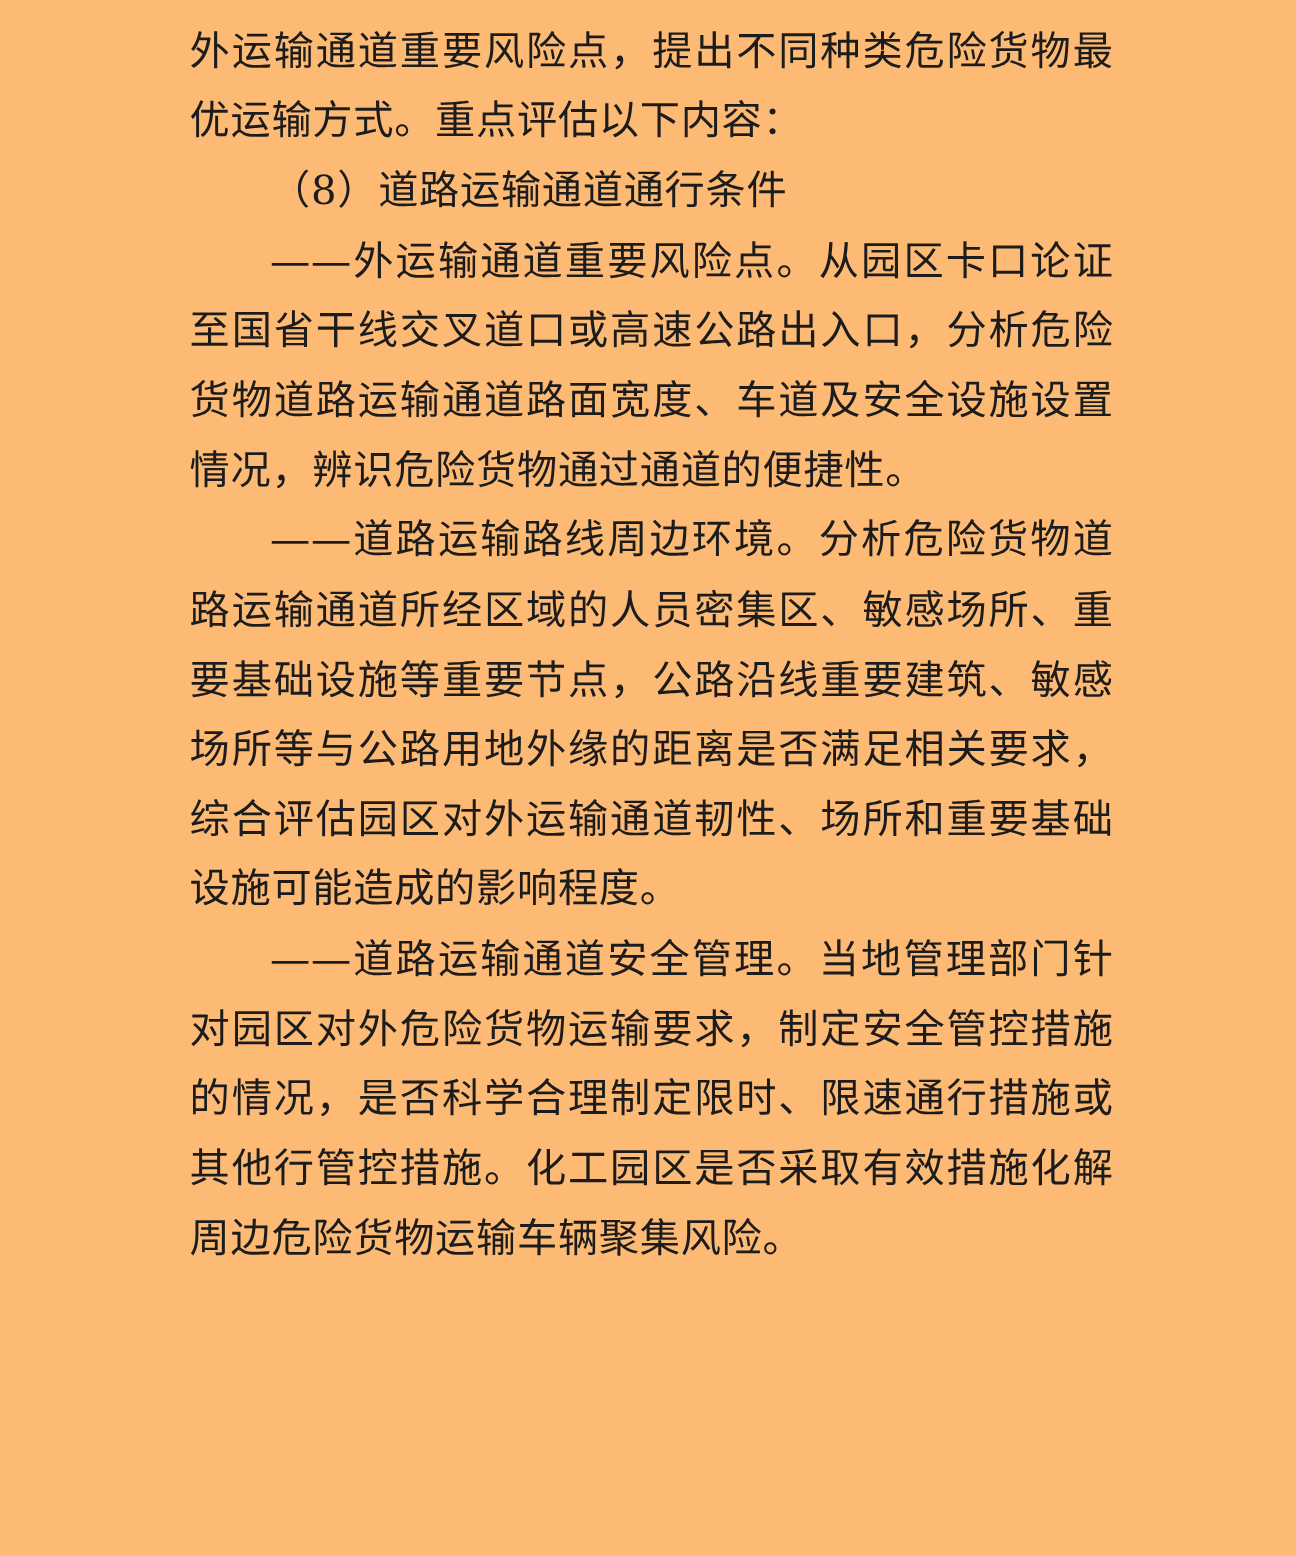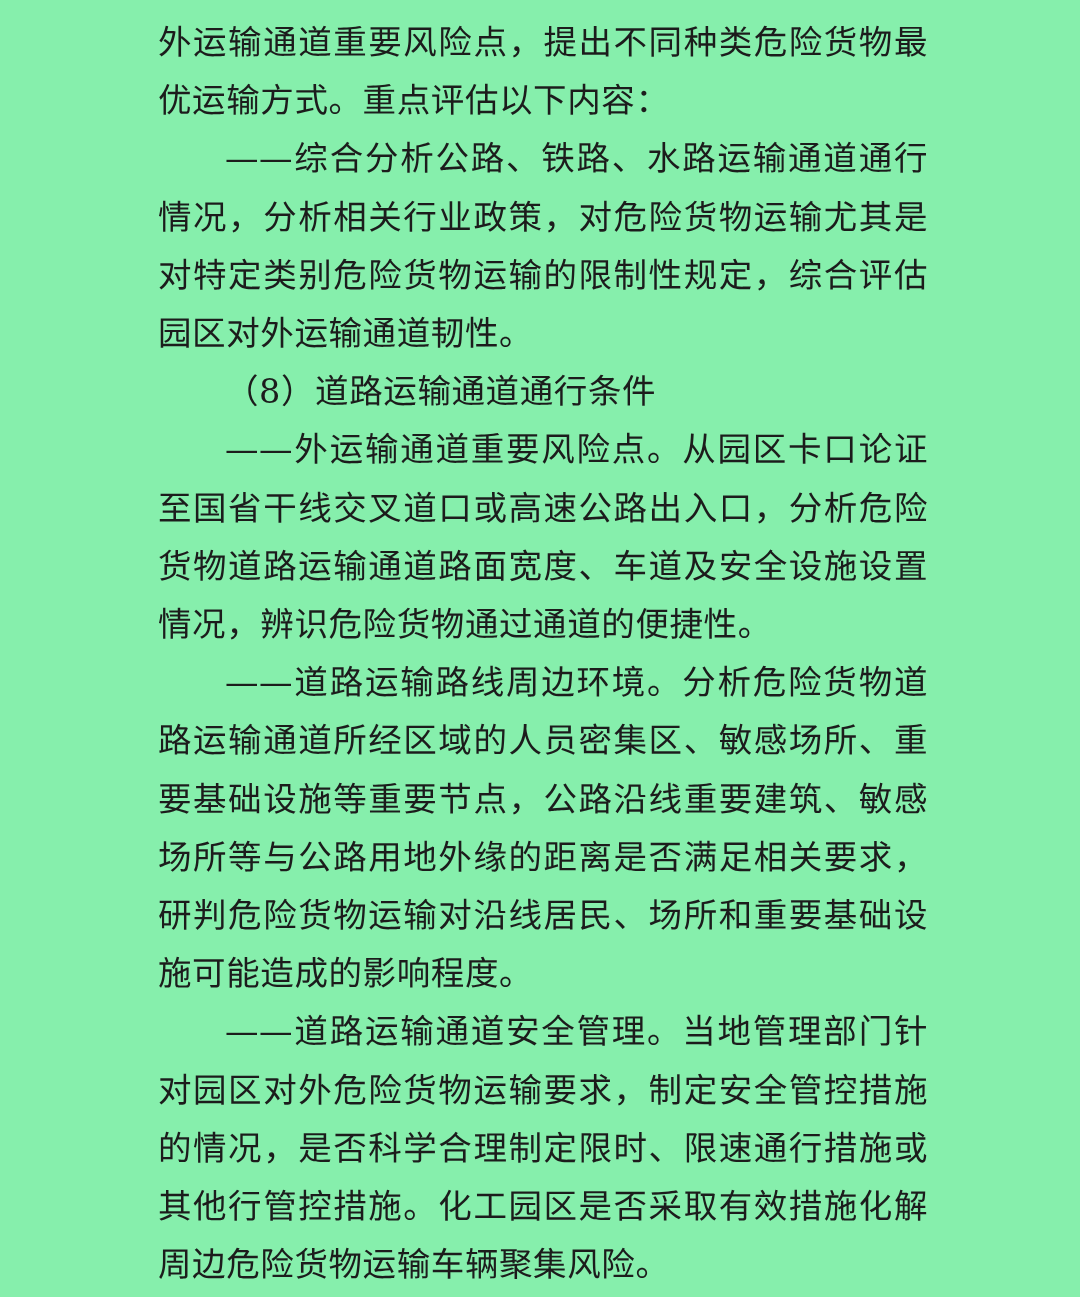--- a/index.html
+++ b/index.html
@@ -12,21 +12,21 @@
     width: 1080px;
     height: 1297px;
     overflow: hidden;
     font-family: "DejaVu Serif", "Liberation Serif", serif;
     color: #1a1a1a;
   }
   .page {
     position: relative;
     width: 1080px;
     height: 1297px;
-    background: #86efac;
+    background: #fdba74;
     box-sizing: border-box;
   }
   .text-column {
     position: absolute;
     left: 158px;
     top: 14px;
     width: 770px;
   }
   .para {
     margin: 0;
@@ -53,24 +53,23 @@
 </style>
 </head>
 <body>
 
 <div class="page">
   <div class="text-column">
 
     <p class="para cont">外运输通道重要风险点，提出不同种类危险货物最优运输方式。重点评估以下内容：</p>
 
 
-    <p class="para hang">——综合分析公路、铁路、水路运输通道通行情况，分析相关行业政策，对危险货物运输尤其是对特定类别危险货物运输的限制性规定，综合评估园区对外运输通道韧性。</p>
 
     <p class="para indent">（8）道路运输通道通行条件</p>
 
     <p class="para hang">——外运输通道重要风险点。从园区卡口论证至国省干线交叉道口或高速公路出入口，分析危险货物道路运输通道路面宽度、车道及安全设施设置情况，辨识危险货物通过通道的便捷性。</p>
 
-    <p class="para hang">——道路运输路线周边环境。分析危险货物道路运输通道所经区域的人员密集区、敏感场所、重要基础设施等重要节点，公路沿线重要建筑、敏感场所等与公路用地外缘的距离是否满足相关要求，研判危险货物运输对沿线居民、场所和重要基础设施可能造成的影响程度。</p>
+    <p class="para hang">——道路运输路线周边环境。分析危险货物道路运输通道所经区域的人员密集区、敏感场所、重要基础设施等重要节点，公路沿线重要建筑、敏感场所等与公路用地外缘的距离是否满足相关要求，综合评估园区对外运输通道韧性、场所和重要基础设施可能造成的影响程度。</p>
 
     <p class="para hang">——道路运输通道安全管理。当地管理部门针对园区对外危险货物运输要求，制定安全管控措施的情况，是否科学合理制定限时、限速通行措施或其他行管控措施。化工园区是否采取有效措施化解周边危险货物运输车辆聚集风险。</p>
 
   </div>
 </div>
 
 </body></html>

